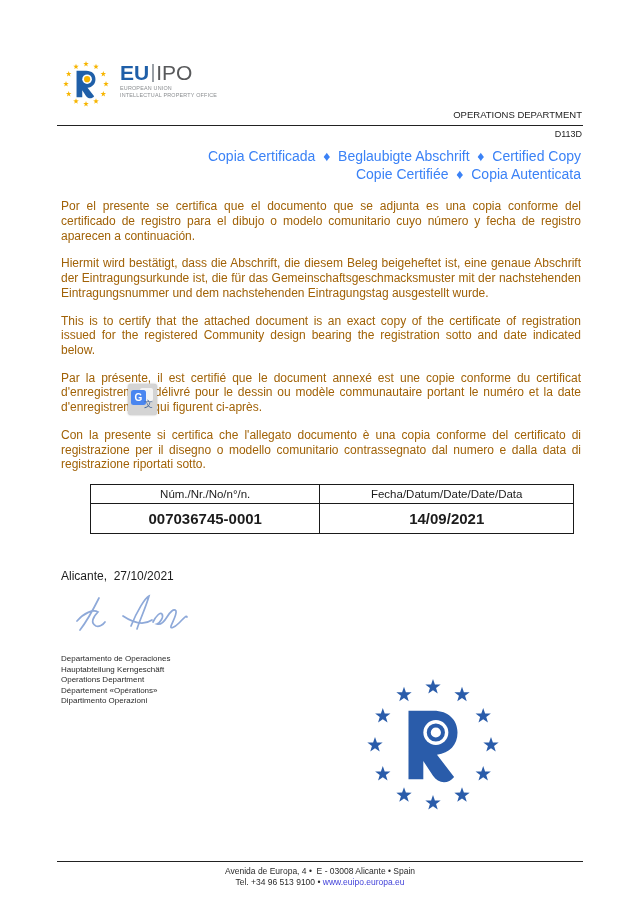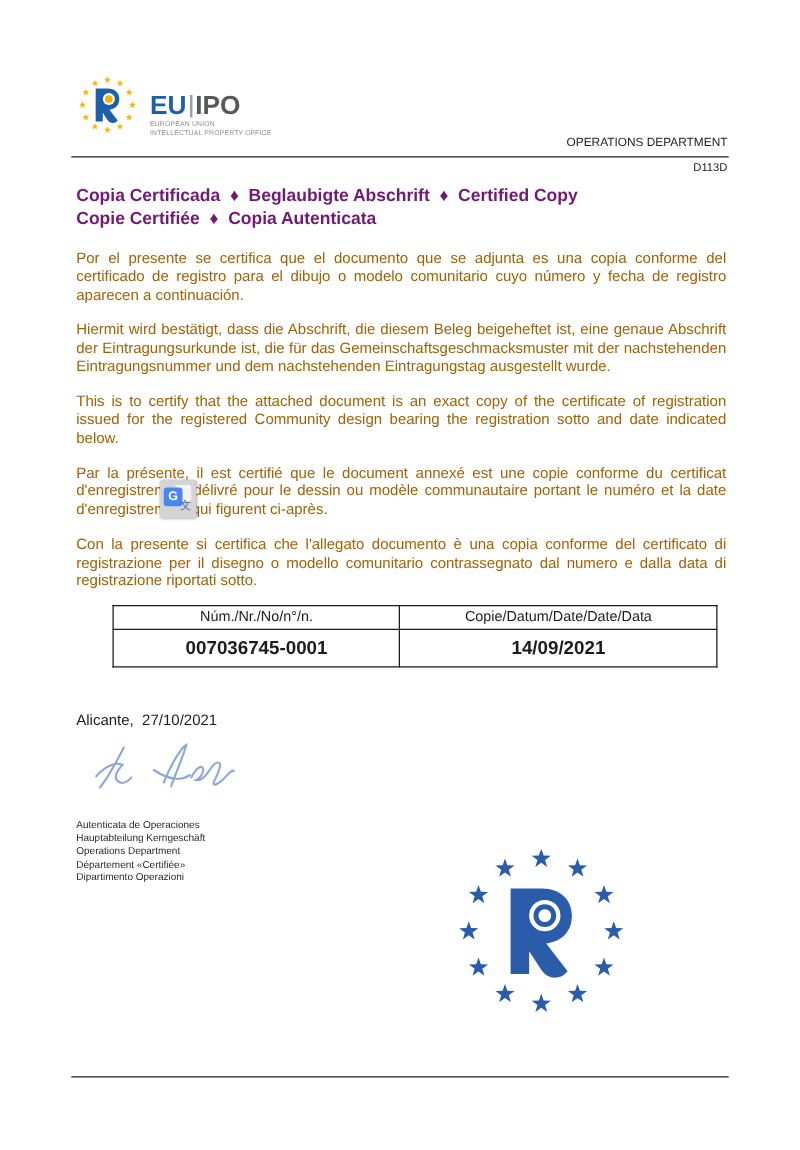--- a/index.html
+++ b/index.html
@@ -5,30 +5,30 @@
   html,body{margin:0;padding:0;background:#ffffff;}
   .page{
     position:relative;width:640px;height:920px;background:#fff;overflow:hidden;
     font-family:"Liberation Sans","DejaVu Sans",sans-serif;color:#1c1c1c;
   }
   
   .logo-block{position:absolute;left:56px;top:54px;display:flex;align-items:flex-start;}
   .logo-mark{width:60px;height:60px;}
   .wordmark{margin-left:4px;margin-top:8px;}
   .wordmark-row{display:flex;align-items:flex-end;line-height:1;}
-  .wm-eu{font-size:21px;font-weight:bold;color:#1f5fa8;letter-spacing:0px;margin-top:12px;}
+  .wm-eu{font-size:21px;font-weight:bold;color:#1f5fa8;letter-spacing:0px;}
   .wm-bar{width:2px;height:18px;background:#9aa0a6;margin:0 2px 1px 3px;}
-  .wm-ipo{font-size:21px;font-weight:bold;color:#58595b;}
+  .wm-ipo{font-size:21px;font-weight:normal;color:#58595b;}
   .wm-sub{font-size:5.4px;color:#8a8d90;line-height:1.25;margin-top:2px;letter-spacing:.2px;}
   .ops-dept{position:absolute;right:58px;top:109px;font-size:9.5px;color:#1c1c1c;}
   .rule-top{position:absolute;left:57px;right:57px;top:125px;border-top:1.3px solid #222;}
   .form-code{position:absolute;right:58px;top:129px;font-size:9px;color:#1c1c1c;}
   
   .main{position:absolute;left:61px;right:59px;top:147px;}
-  .doc-title{font-size:14px;font-weight:bold;text-align:left;line-height:1.3;color:#701a75;}
+  .doc-title{font-size:14px;font-weight:normal;text-align:right;line-height:1.3;color:#3b82f6;}
   .para{font-size:12px;line-height:14.7px;text-align:justify;margin-top:13px;color:#a16207;}
   .para.first{margin-top:16px;}
   
   .reg-table{border-collapse:collapse;margin:1px 0 0 29px;width:484px;table-layout:fixed;}
   .reg-table td{border:1.3px solid #1a1a1a;text-align:center;padding:0;}
   .reg-table .hdr td{font-size:11.5px;height:18px;}
   .reg-table .val td{font-size:15px;font-weight:bold;height:29px;}
   .reg-table col.c1{width:47.5%;}
   .reg-table col.c2{width:52.5%;}
   
@@ -112,21 +112,21 @@
     <p class="para">Con la presente si certifica che l'allegato documento è una copia conforme del certificato di registrazione per il disegno o modello comunitario contrassegnato dal numero e dalla data di registrazione riportati sotto.</p>
 
     <table class="reg-table">
       <colgroup>
           <col class="c1">
           <col class="c2">
         </colgroup>
       <tbody>
           <tr class="hdr">
         <td>Núm./Nr./No/n°/n.</td>
-        <td>Copie/Datum/Date/Date/Data</td>
+        <td>Fecha/Datum/Date/Date/Data</td>
       </tr>
       <tr class="val">
         <td>007036745-0001</td>
         <td>14/09/2021</td>
       </tr>
     </tbody>
       </table>
 
     <div class="place-date">Alicante, &nbsp;27/10/2021</div>
 
@@ -134,24 +134,24 @@
       <g fill="none" stroke="#8ea9d9" stroke-width="1.7" stroke-linecap="round">
         <path d="M30,9 C26,17 18,32 11,41 M8,32 C15,24 24,20 29,23 C24,28 21,34 27,37 C30,38 34,36 36,33"></path>
         <path d="M62,37 C68,22 76,9 80,7 C77,18 70,33 68,40"></path>
         <path d="M54,27 C63,33 74,37 83,31"></path>
         <path d="M84,33 C87,27 91,23 93,25 C95,28 91,34 88,35 C91,36 95,33 98,28 C101,23 105,19 107,22 C108,25 104,32 102,37 C101,40 105,39 110,34 C114,30 117,26 118,28"></path>
       </g>
     </svg>
 
 
     <div class="departments">
-      <div>Autenticata de Operaciones</div>
+      <div>Departamento de Operaciones</div>
       <div>Hauptabteilung Kerngeschäft</div>
       <div>Operations Department</div>
-      <div>Département «Certifiée»</div>
+      <div>Département «Opérations»</div>
       <div>Dipartimento Operazioni</div>
     </div>
   </div>
 
   <div class="gt-icon">
     <div class="gt-white"></div>
     <div class="gt-blue">G</div>
     <div class="gt-char">文</div>
   </div>
 
@@ -169,14 +169,20 @@
       <use href="#star5" transform="translate(17,75) scale(1.15)"></use>
       <use href="#star5" transform="translate(24.8,46) scale(1.15)"></use>
       <use href="#star5" transform="translate(46,24.8) scale(1.15)"></use>
     </g>
     <use href="#rpath" fill="#2a5caa" transform="translate(43.65,39.7) scale(0.57)"></use>
     <circle cx="77.85" cy="62.5" r="12.5" fill="#ffffff"></circle>
     <circle cx="77.85" cy="62.5" r="7.1" fill="none" stroke="#2a5caa" stroke-width="4"></circle>
   </svg>
 
   <div class="rule-bottom"></div>
+  <div class="footer-text">
+    <div>Avenida de Europa, 4 • &nbsp;E - 03008 Alicante • Spain</div>
+    <div>
+      <span>Tel. +34 96 513 9100 •&nbsp;</span><span class="footer-link">www.euipo.europa.eu</span>
+    </div>
+  </div>
 
 </div>
 
 </body></html>

